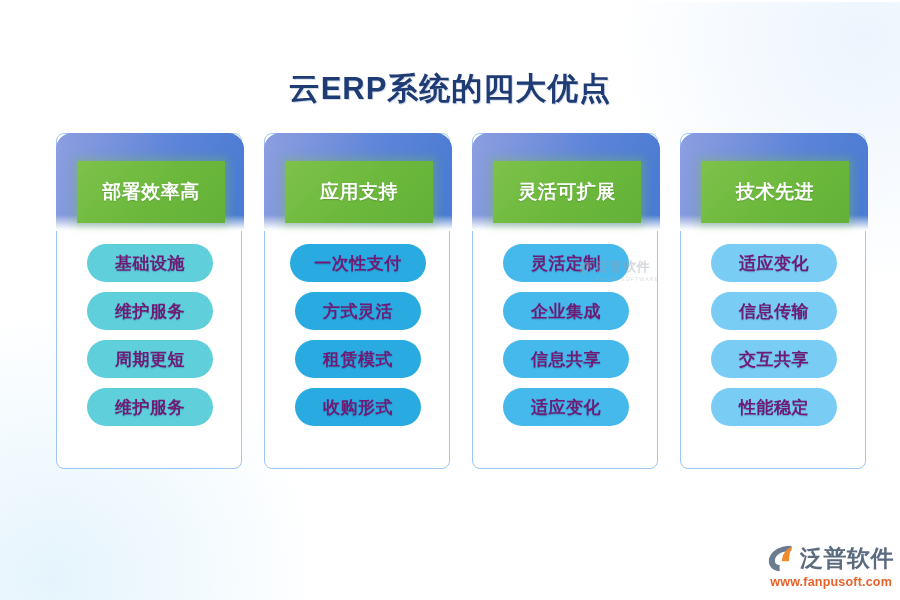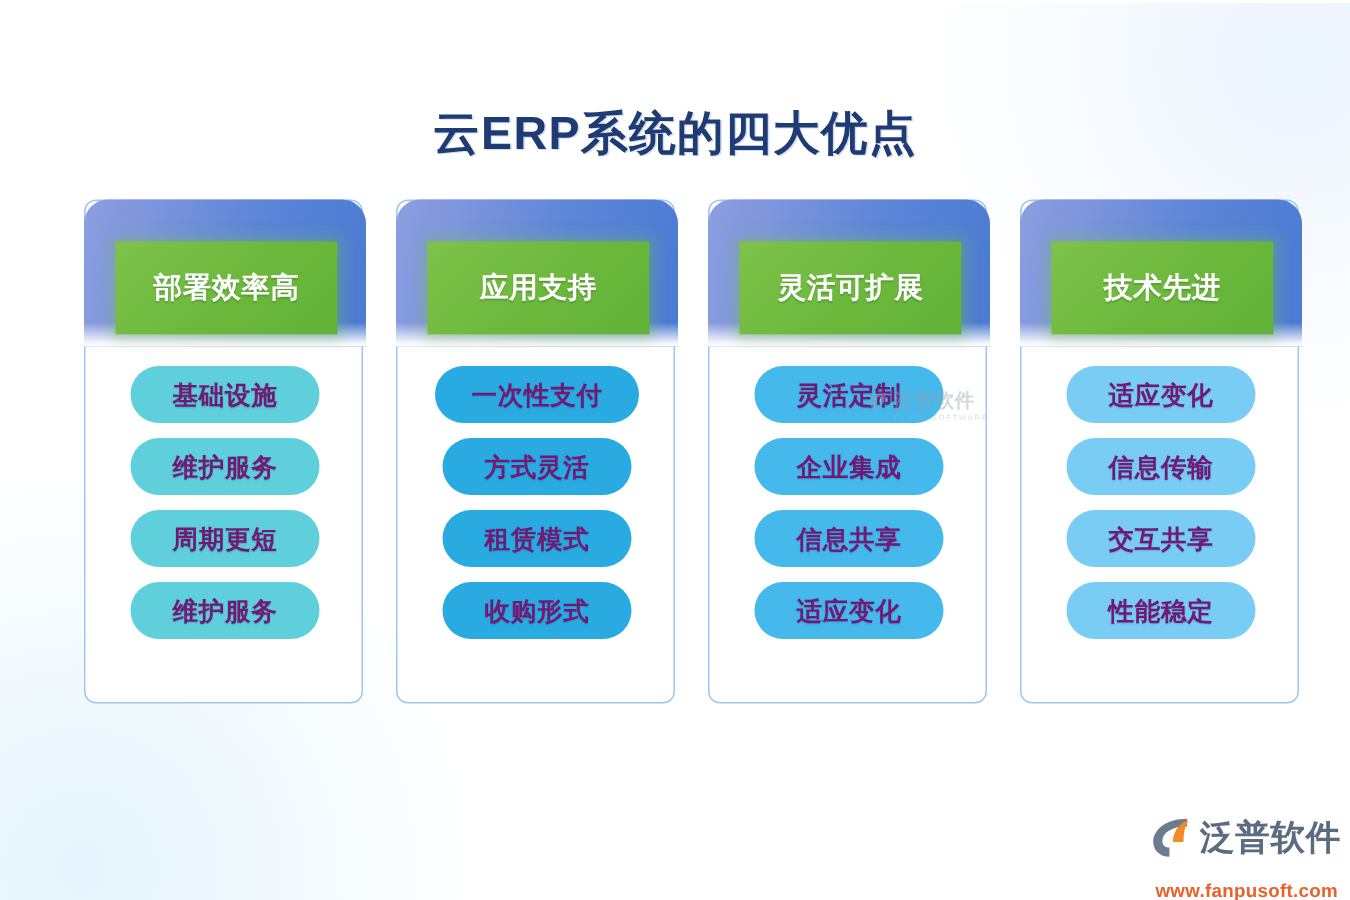--- a/index.html
+++ b/index.html
@@ -193,21 +193,21 @@
     flex: none;
   }
   .brand-name {
     font-size: 23px;
     font-weight: bold;
     color: #5b6b80;
     letter-spacing: 0.5px;
     white-space: nowrap;
   }
   .brand-url {
-    margin-top: 13px;
+    margin-top: 1px;
     font-size: 12.5px;
     font-weight: bold;
     color: #e8622a;
     letter-spacing: 0.2px;
     white-space: nowrap;
     text-align: right;
     width: 126px;
   }
 </style>
 </head>

